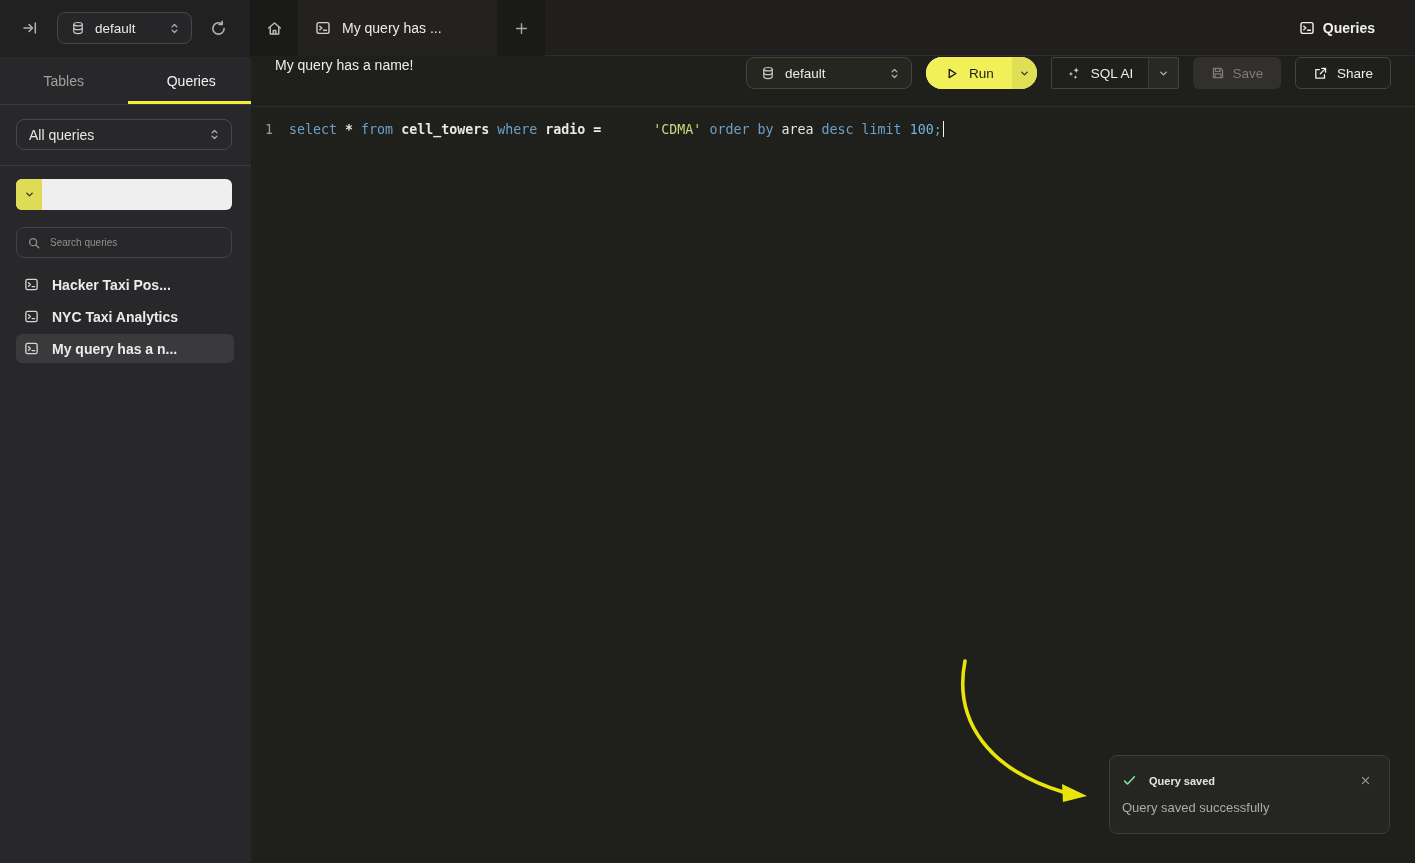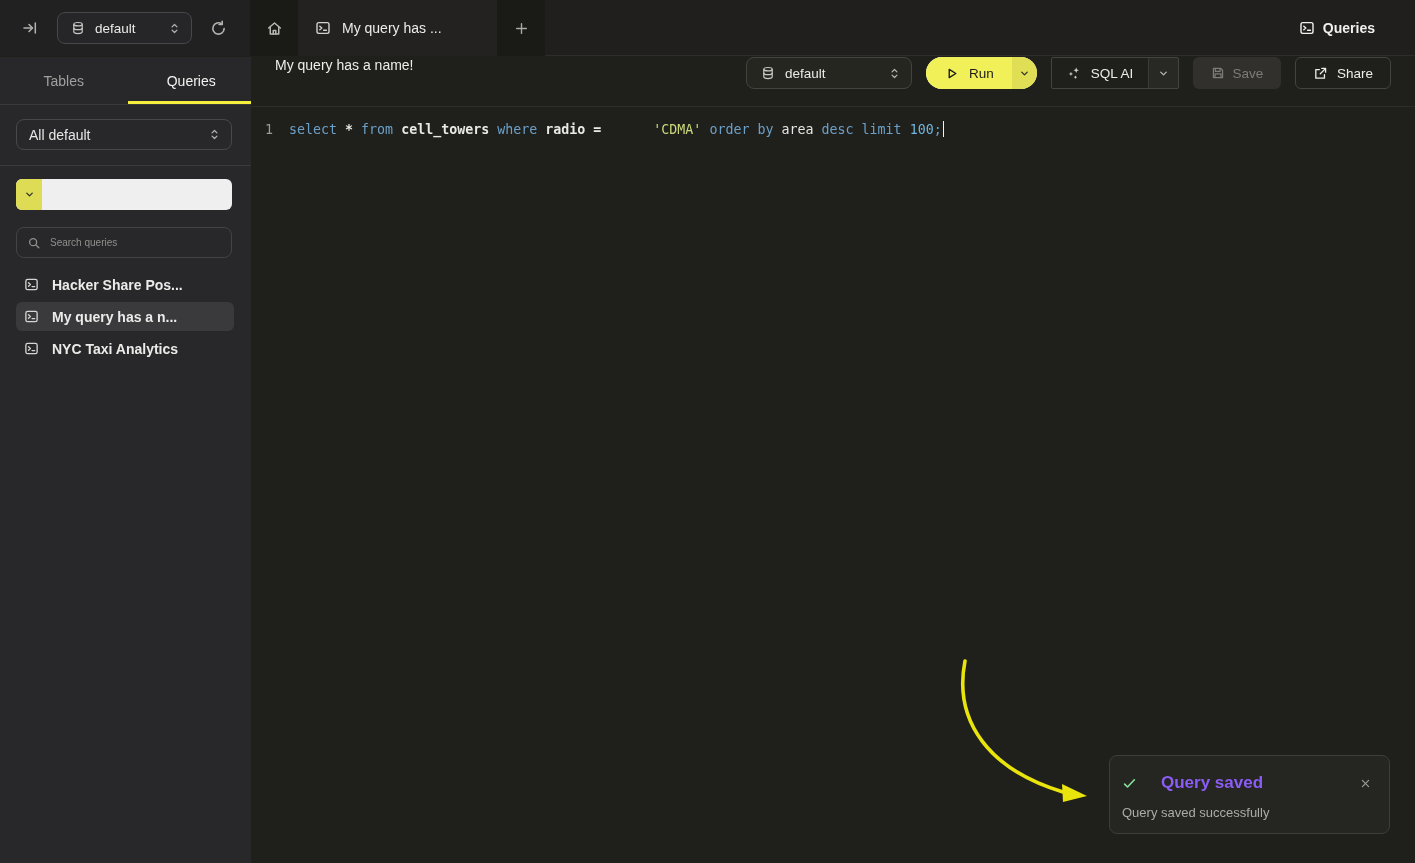--- a/index.html
+++ b/index.html
@@ -138,21 +138,21 @@
   
   .arrow-overlay { position:absolute; left:0; top:0; width:1415px; height:863px;
                    pointer-events:none; z-index:5; }
 
   
   .toast { position:absolute; left:1109px; top:755px; width:281px; height:79px;
            background:#252521; border:1px solid #3d3d39; border-radius:8px; z-index:6;
            padding:17px 12px 0 12px; }
   .toast-head { display:flex; align-items:center; }
   .toast-check { color:#86e29a; }
-  .toast-title { margin-left:24px; font-size:17px; font-weight:700; color:#8b5cf6; }
+  .toast-title { margin-left:12px; font-size:11px; font-weight:700; color:#e5e5e5; }
   .toast-close { margin-left:auto; margin-right:6px; background:none; border:none;
                  color:#a0a09d; cursor:pointer; display:flex; }
   .toast-msg { margin-top:12px; font-size:13px; color:#ababa8; }
 </style>
 </head>
 <body>
 
 <div id="app">
 
   <div class="topbar">
@@ -239,21 +239,21 @@
       <div class="sb-tab">
         <span>Tables</span>
       </div>
       <div class="sb-tab active">
         <span>Queries</span>
       </div>
     </div>
 
     <div class="sb-filter">
       <div class="sb-select">
-        <span class="val">All default</span>
+        <span class="val">All queries</span>
         <span class="updn">
           <svg width="13" height="13" viewBox="0 0 16 16" fill="none" stroke="currentColor" stroke-width="1.6" stroke-linecap="round" stroke-linejoin="round">
             <path d="M5 6L8 3l3 3"></path>
               <path d="M5 10l3 3 3-3"></path>
           </svg>
         </span>
       </div>
     </div>
 
     <button class="new-query">
@@ -278,41 +278,41 @@
 
     <div class="query-list">
       <div class="q-item">
         <span class="q-ic">
           <svg width="15" height="15" viewBox="0 0 16 16" fill="none" stroke="currentColor" stroke-width="1.4" stroke-linecap="round" stroke-linejoin="round">
             <rect x="2" y="2.6" width="12" height="10.8" rx="1.8"></rect>
             <path d="M4.8 6.2l2 1.8-2 1.8"></path>
               <path d="M8.6 10.2h2.8"></path>
           </svg>
         </span>
-        <span class="lbl">Hacker Share Pos...</span>
+        <span class="lbl">Hacker Taxi Pos...</span>
+      </div>
+      <div class="q-item">
+        <span class="q-ic">
+          <svg width="15" height="15" viewBox="0 0 16 16" fill="none" stroke="currentColor" stroke-width="1.4" stroke-linecap="round" stroke-linejoin="round">
+            <rect x="2" y="2.6" width="12" height="10.8" rx="1.8"></rect>
+            <path d="M4.8 6.2l2 1.8-2 1.8"></path>
+              <path d="M8.6 10.2h2.8"></path>
+          </svg>
+        </span>
+        <span class="lbl">NYC Taxi Analytics</span>
       </div>
       <div class="q-item selected">
         <span class="q-ic">
           <svg width="15" height="15" viewBox="0 0 16 16" fill="none" stroke="currentColor" stroke-width="1.4" stroke-linecap="round" stroke-linejoin="round">
             <rect x="2" y="2.6" width="12" height="10.8" rx="1.8"></rect>
             <path d="M4.8 6.2l2 1.8-2 1.8"></path>
               <path d="M8.6 10.2h2.8"></path>
           </svg>
         </span>
         <span class="lbl">My query has a n...</span>
-      </div>
-      <div class="q-item">
-        <span class="q-ic">
-          <svg width="15" height="15" viewBox="0 0 16 16" fill="none" stroke="currentColor" stroke-width="1.4" stroke-linecap="round" stroke-linejoin="round">
-            <rect x="2" y="2.6" width="12" height="10.8" rx="1.8"></rect>
-            <path d="M4.8 6.2l2 1.8-2 1.8"></path>
-              <path d="M8.6 10.2h2.8"></path>
-          </svg>
-        </span>
-        <span class="lbl">NYC Taxi Analytics</span>
       </div>
     </div>
   </div>
 
   <div class="main">
     <div class="main-header">
       <span class="page-title">My query has a name!</span>
 
       <div class="actions">
         <div class="hd-select">

